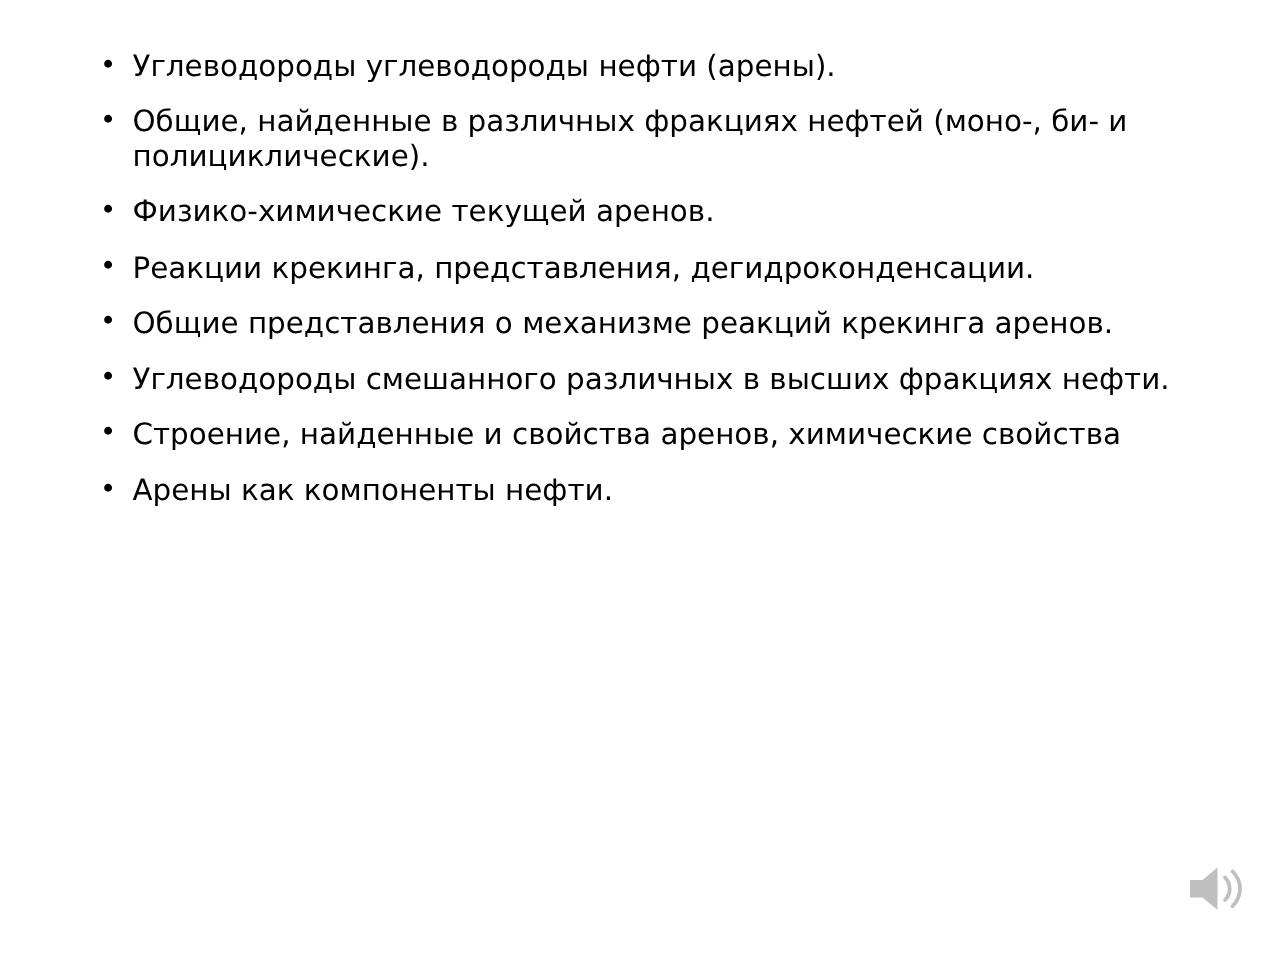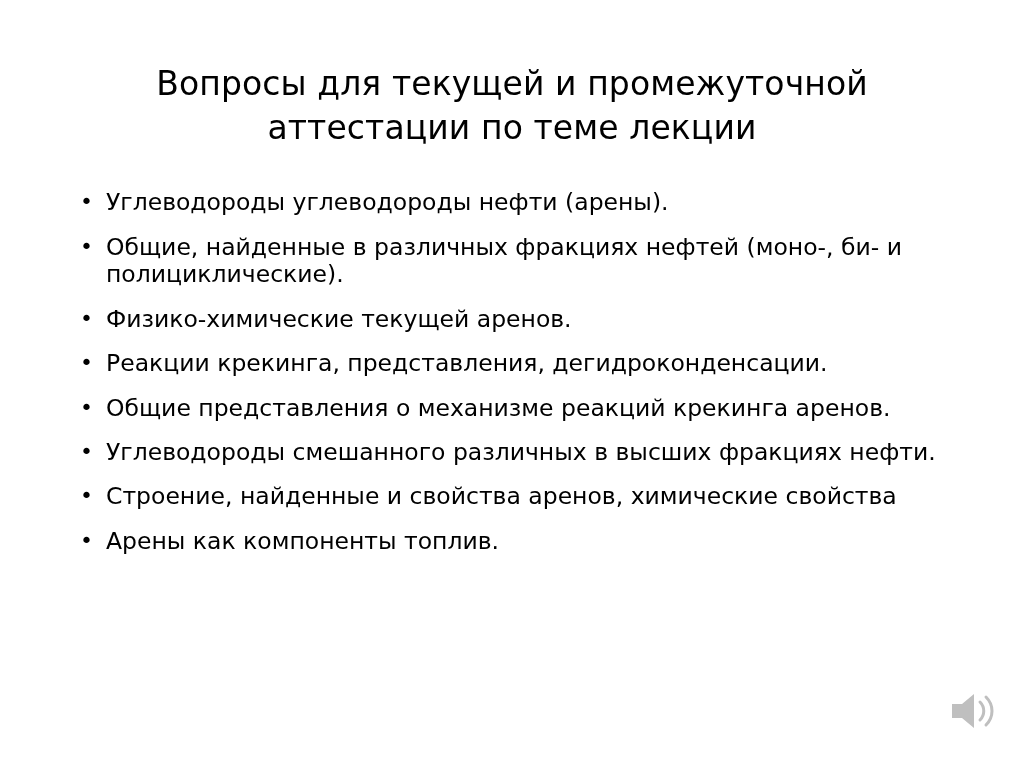--- a/index.html
+++ b/index.html
@@ -63,21 +63,20 @@
     bottom: 33px;
     width: 54px;
     height: 46px;
   }
 </style>
 </head>
 <body>
 
 <div class="slide">
 
-  <h1 class="slide-title">Вопросы для текущей и промежуточной аттестации по теме лекции</h1>
 
   <ul class="bullet-list">
     <li class="bullet-item">
       <span class="bullet-marker">•</span>
       <span class="bullet-text">Углеводороды углеводороды нефти (арены).</span>
     </li>
     <li class="bullet-item">
       <span class="bullet-marker">•</span>
       <span class="bullet-text">Общие, найденные в различных фракциях нефтей (моно-, би- и полициклические).</span>
     </li>
@@ -96,21 +95,21 @@
     <li class="bullet-item">
       <span class="bullet-marker">•</span>
       <span class="bullet-text">Углеводороды смешанного различных в высших фракциях нефти.</span>
     </li>
     <li class="bullet-item">
       <span class="bullet-marker">•</span>
       <span class="bullet-text">Строение, найденные и свойства аренов, химические свойства</span>
     </li>
     <li class="bullet-item">
       <span class="bullet-marker">•</span>
-      <span class="bullet-text">Арены как компоненты топлив.</span>
+      <span class="bullet-text">Арены как компоненты нефти.</span>
     </li>
   </ul>
 
   <div class="speaker-icon">
     <svg viewBox="0 0 54 46" width="54" height="46" aria-hidden="true">
       <path d="M4 16 H14 L26 6 V40 L14 30 H4 Z" fill="#bfbfbf"></path>
       <path d="M32 14 C37 19, 37 27, 32 32" stroke="#bfbfbf" stroke-width="3" fill="none" stroke-linecap="round"></path>
       <path d="M38 9 C46 17, 46 29, 38 37" stroke="#bfbfbf" stroke-width="3" fill="none" stroke-linecap="round"></path>
     </svg>
   </div>

